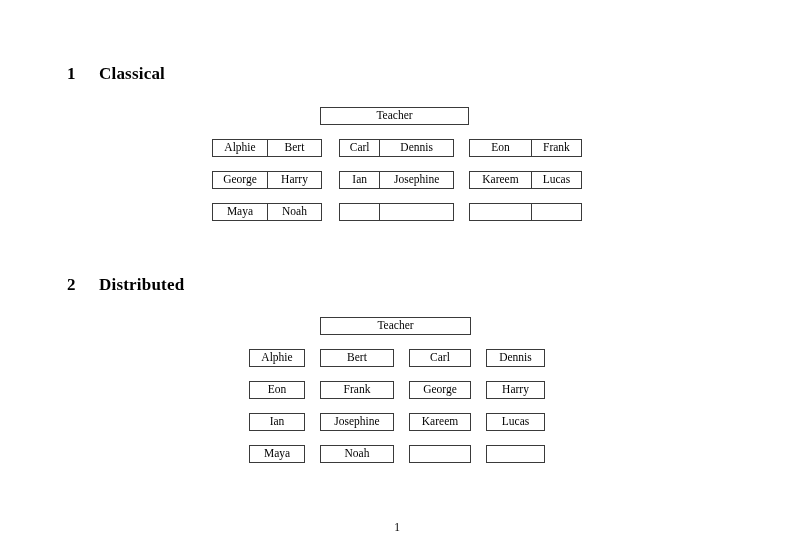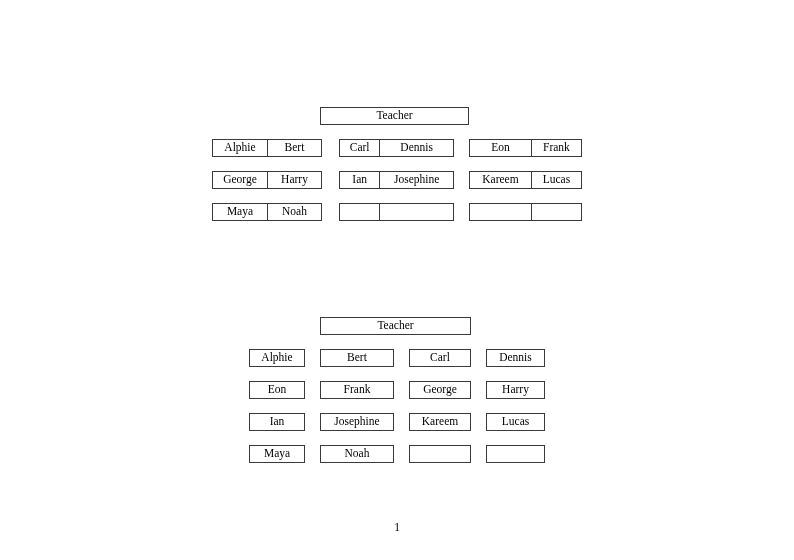--- a/index.html
+++ b/index.html
@@ -91,20 +91,23 @@
     top: 521px;
     text-align: center;
     font-size: 11.5px;
   }
 </style>
 </head>
 <body>
 
 <div class="page">
 
+  <div class="section-heading" id="heading-classical">
+    <span class="sec-num">1</span><span>Classical</span>
+  </div>
 
   <div class="tbl-block">
 
     <div class="tbl-row" style="left:320px; top:107px;">
       <div class="grp" style="width:149px;">
         <div class="cell" style="width:100%;">Teacher</div>
       </div>
     </div>
 
     <div class="tbl-row" style="left:212px; top:139px;">
@@ -147,20 +150,23 @@
         <div class="cell" style="width:75px;"></div>
       </div>
       <div class="grp" style="width:113px; margin-left:15px;">
         <div class="cell" style="width:62px;"></div>
         <div class="cell" style="width:51px;"></div>
       </div>
     </div>
 
   </div>
 
+  <div class="section-heading" id="heading-distributed">
+    <span class="sec-num">2</span><span>Distributed</span>
+  </div>
 
   <div class="tbl-block">
 
     <div class="tbl-row" style="left:320px; top:317px;">
       <div class="box" style="width:151px;">Teacher</div>
     </div>
 
     <div class="tbl-row" style="left:249px; top:349px;">
       <div class="box" style="width:56px;">Alphie</div>
       <div class="box" style="width:74px; margin-left:15px;">Bert</div>

